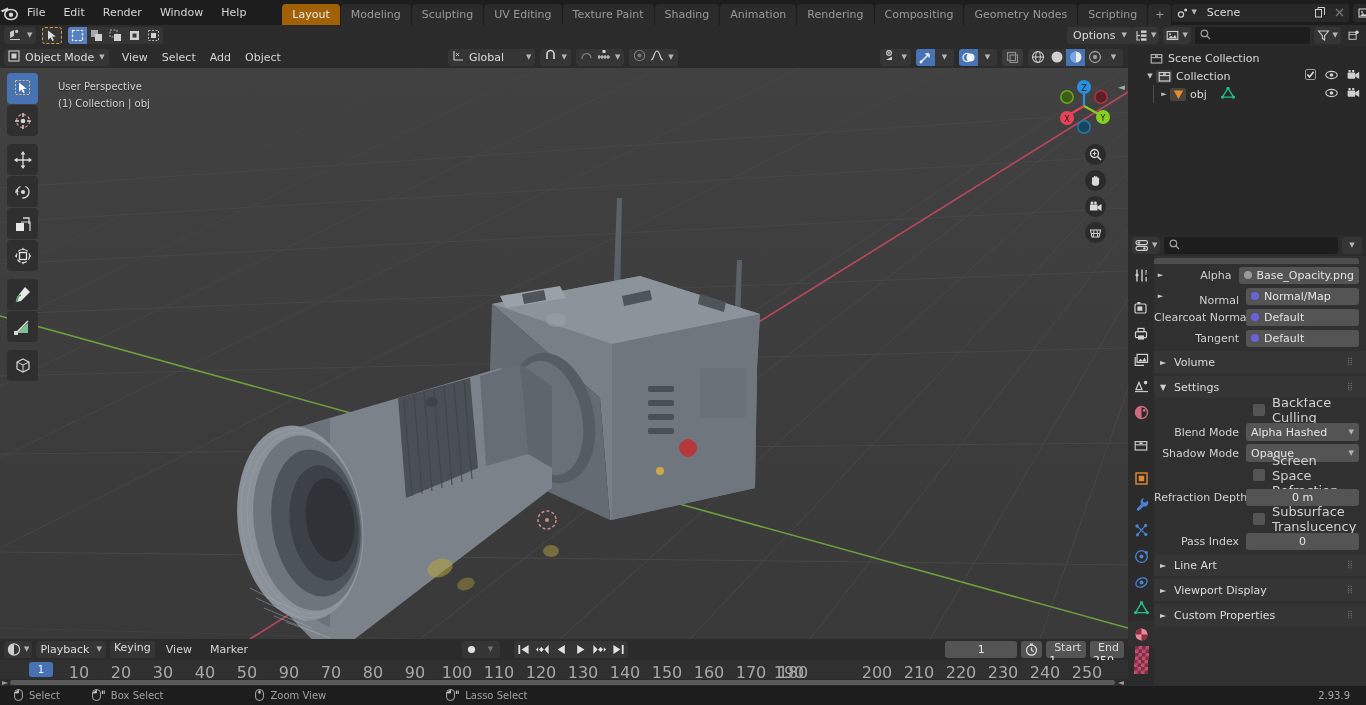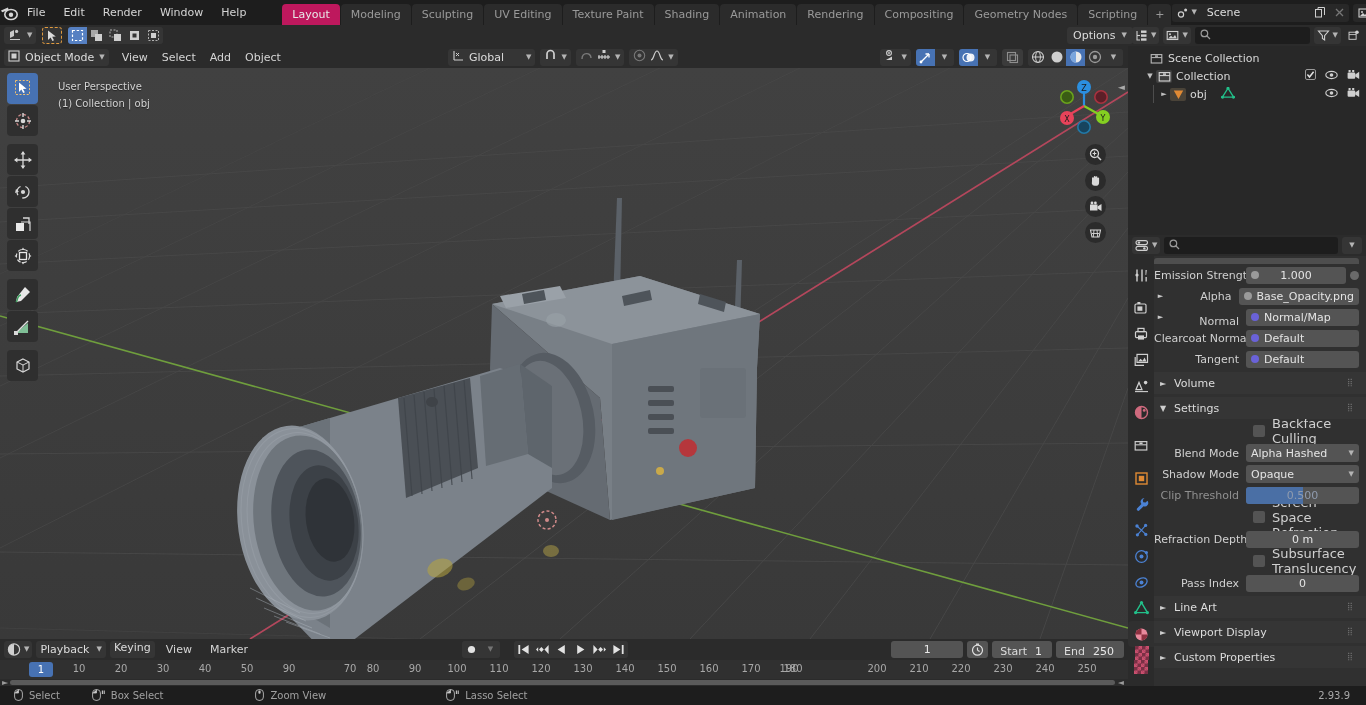--- a/index.html
+++ b/index.html
@@ -21,21 +21,21 @@
   .blender-logo { width:30px; height:25px; display:flex; align-items:center; justify-content:center; }
   .menu-item {
     padding:0 9px; height:18px; line-height:18px; color:#d5d5d5; font-size:11px;
     border-radius:3px; cursor:default; white-space:nowrap;
   }
   .ws-tabs { display:flex; align-items:flex-end; height:25px; margin-left:27px; }
   .ws-tab {
     padding:0 10px; height:21px; line-height:21px; font-size:11px; color:#9a9a9a;
     background:#2b2b2b; border-radius:4px 4px 0 0; margin-right:1px; white-space:nowrap;
   }
-  .ws-tab.active { background:#be185d; color:#e8e8e8; }
+  .ws-tab.active { background:#a16207; color:#e8e8e8; }
   .ws-tab.plus { color:#9a9a9a; padding:0 7px; }
   .topbar-right { margin-left:auto; display:flex; align-items:center; padding-right:3px; gap:4px; }
   .id-block { display:flex; align-items:center; height:18px; }
   .id-icon-btn {
     display:flex; align-items:center; gap:2px; background:#282828; height:18px;
     border-radius:3px 0 0 3px; padding:0 4px 0 5px;
   }
   .id-name {
     background:#282828; height:18px; line-height:18px; padding:0 6px; font-size:11px;
     color:#dcdcdc; min-width:110px;
@@ -161,36 +161,36 @@
   .dropfield {
     flex:1; height:18px; background:#545454; border-radius:3px; display:flex; align-items:center;
     padding:0 5px; font-size:11px; color:#e4e4e4; justify-content:space-between;
   }
   .topfade { height:6px; margin:0 7px 0 0; background:#545454; border-radius:3px 3px 0 0; opacity:.85;}
 
   
   .timeline { position:absolute; left:0; top:639px; width:1128px; height:47px; background:#2b2b2b; }
   .tl-header { height:21px; display:flex; align-items:center; padding:0 4px; gap:4px; }
   .tl-scrub { position:absolute; left:0; top:21px; width:1128px; height:19px; background:#303030; }
-  .tick { position:absolute; top:3px; font-size:10px; color:#a8a8a8; transform:translateX(-50%); }
+  .tick { position:absolute; top:3px; font-size:16px; color:#a8a8a8; transform:translateX(-50%); }
   .playhead {
     position:absolute; top:2px; height:15px; background:#4772b3; border-radius:3px; color:#fff;
     font-size:10px; display:flex; align-items:center; justify-content:center; min-width:24px;
     transform:translateX(-50%);
   }
   .scrollbar { position:absolute; left:10px; top:41px; height:5px; background:#5a5a5a; border-radius:3px; }
   .tl-left-arrow{ position:absolute; left:2px; top:39px; font-size:8px; color:#9a9a9a;}
   .tl-right-arrow{ position:absolute; right:4px; top:39px; font-size:8px; color:#9a9a9a;}
   .tl-center { position:absolute; left:462px; top:2px; display:flex; align-items:center; gap:4px; }
   .tl-right { position:absolute; right:4px; top:2px; display:flex; align-items:center; gap:4px; }
   .frm-field {
     height:17px; background:#545454; border-radius:3px; display:flex; align-items:center;
     justify-content:center; font-size:11px; color:#e8e8e8; min-width:58px; padding:0 6px;
   }
-  .se-grp { display:flex; align-items:flex-end; background:#545454; border-radius:3px; height:17px; }
+  .se-grp { display:flex; align-items:flex-start; background:#545454; border-radius:3px; height:17px;flex-direction:column; }
   .se-grp .k { padding:0 5px 0 8px; font-size:11px; color:#dcdcdc; }
   .se-grp .v { padding:0 10px 0 3px; font-size:11px; color:#e8e8e8; }
 
   
   .statusbar {
     position:absolute; left:0; top:686px; width:1366px; height:19px; background:#1d1d1d;
     display:flex; align-items:center; font-size:10px; color:#a0a0a0;
   }
   .sb-item { display:flex; align-items:center; gap:6px; }
   .sb-ver { margin-left:auto; padding-right:16px; color:#a8a8a8; font-size:10px; }
@@ -953,28 +953,20 @@
       </div>
       <div class="ptab gap">
         <span class="checker"></span>
       </div>
     </div>
 
     <div class="props-body">
       <div class="topfade"></div>
 
 
-      <div class="prow">
-        <div class="plabel">Emission Strengt</div>
-        <div class="pfield center">
-          <span class="socket" style="background:#9a9a9a; position:absolute; left:5px;"></span>
-          <span>1.000</span>
-        </div>
-        <span class="dotbtn"></span>
-      </div>
 
       <div class="prow" style="margin-right:7px;">
         <span class="tri-s">►</span>
         <div class="plabel" style="width:79px;">Alpha</div>
         <div class="pfield">
           <span class="socket" style="background:#9a9a9a;"></span>
           <span>Base_Opacity.png</span>
         </div>
       </div>
 
@@ -1029,27 +1021,20 @@
       </div>
 
       <div class="prow">
         <div class="plabel">Shadow Mode</div>
         <div class="dropfield">
           <span>Opaque</span>
           <span class="chev">▼</span>
         </div>
       </div>
 
-      <div class="prow">
-        <div class="plabel dim">Clip Threshold</div>
-        <div class="pfield slider center">
-          <span class="slider-fill" style="width:50%;"></span>
-          <span style="position:relative;color:#8f9bae;">0.500</span>
-        </div>
-      </div>
 
       <div class="cbrow">
         <span class="cbox"></span>
         <span class="cblabel">Screen Space Refraction</span>
       </div>
 
       <div class="prow">
         <div class="plabel">Refraction Depth</div>
         <div class="pfield center">
           <span>0 m</span>
@@ -1178,21 +1163,21 @@
       </div>
     </div>
 
     <div class="tl-scrub">
       <div class="tick" style="left:79px;">10</div>
       <div class="tick" style="left:121px;">20</div>
       <div class="tick" style="left:163px;">30</div>
       <div class="tick" style="left:205px;">40</div>
       <div class="tick" style="left:247px;">50</div>
       <div class="tick" style="left:289px;">90</div>
-      <div class="tick" style="left:350px;">70</div>
+      <div class="tick" style="left:331px;">70</div>
       <div class="tick" style="left:373px;">80</div>
       <div class="tick" style="left:415px;">90</div>
       <div class="tick" style="left:457px;">100</div>
       <div class="tick" style="left:499px;">110</div>
       <div class="tick" style="left:541px;">120</div>
       <div class="tick" style="left:583px;">130</div>
       <div class="tick" style="left:625px;">140</div>
       <div class="tick" style="left:667px;">150</div>
       <div class="tick" style="left:709px;">160</div>
       <div class="tick" style="left:751px;">170</div>

